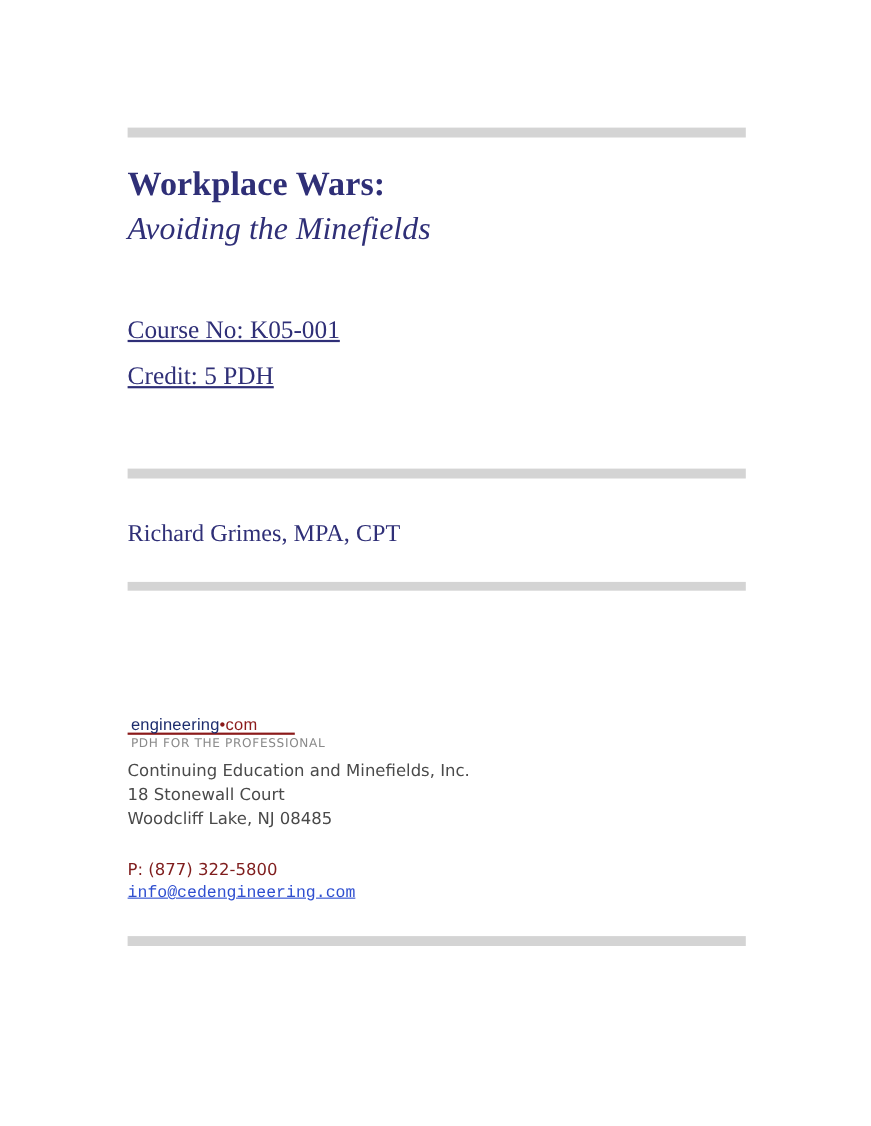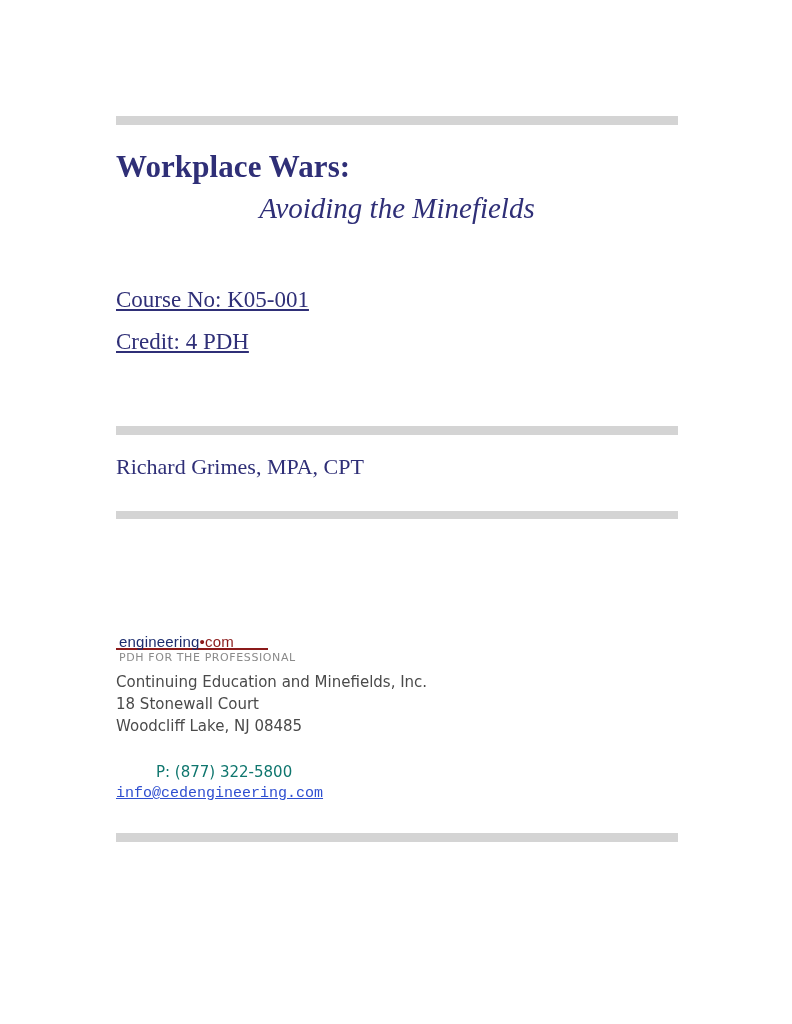--- a/index.html
+++ b/index.html
@@ -47,35 +47,34 @@
     margin: 0;
     letter-spacing: 0.1px;
   }
   .doc-subtitle {
     font-family: "Liberation Serif", serif;
     font-style: italic;
     font-size: 29px;
     line-height: 42px;
     color: #2f2f77;
     margin: 0;
-    text-align: center;
   }
   .course-meta {
     margin-top: 50px;
   }
   .course-line {
     font-family: "Liberation Serif", serif;
     font-size: 23px;
     line-height: 42px;
     color: #2f2f77;
     text-decoration: underline;
   }
   .spacer-a { height: 63px; }
   .author-block {
-    padding-top: 18px;
+    padding-top: 36px;
     padding-bottom: 30px;
   }
   .author-name {
     font-family: "Liberation Serif", serif;
     font-size: 22px;
     line-height: 28px;
     color: #2f2f77;
   }
   .logo-block {
     margin-top: 72px;
@@ -133,22 +132,21 @@
     line-height: 22px;
     color: #4a4a4a;
   }
   .contact-block {
     margin-top: 24px;
   }
   .phone-line {
     font-family: "DejaVu Sans", sans-serif;
     font-size: 15px;
     line-height: 22px;
-    color: #0f766e;
-    margin-left: 40px;
+    color: #7f1d1d;
   }
   .email-line {
     font-family: Liberation Mono, monospace;
     font-size: 15px;
     line-height: 22px;
     color: #2f4fd0;
     text-decoration: underline;
     display: inline-block;
     cursor: pointer;
   }
@@ -167,21 +165,21 @@
       <div class="rule"></div>
     </div>
 
     <div class="title-block">
       <div class="doc-title">Workplace Wars:</div>
       <div class="doc-subtitle">Avoiding the Minefields</div>
     </div>
 
     <div class="course-meta">
       <div class="course-line">Course No: K05-001</div>
-      <div class="course-line">Credit: 4 PDH</div>
+      <div class="course-line">Credit: 5 PDH</div>
     </div>
 
     <div class="spacer-a"></div>
 
     <div class="rule"></div>
 
     <div class="author-block">
       <div class="author-name">Richard Grimes, MPA, CPT</div>
     </div>
 

